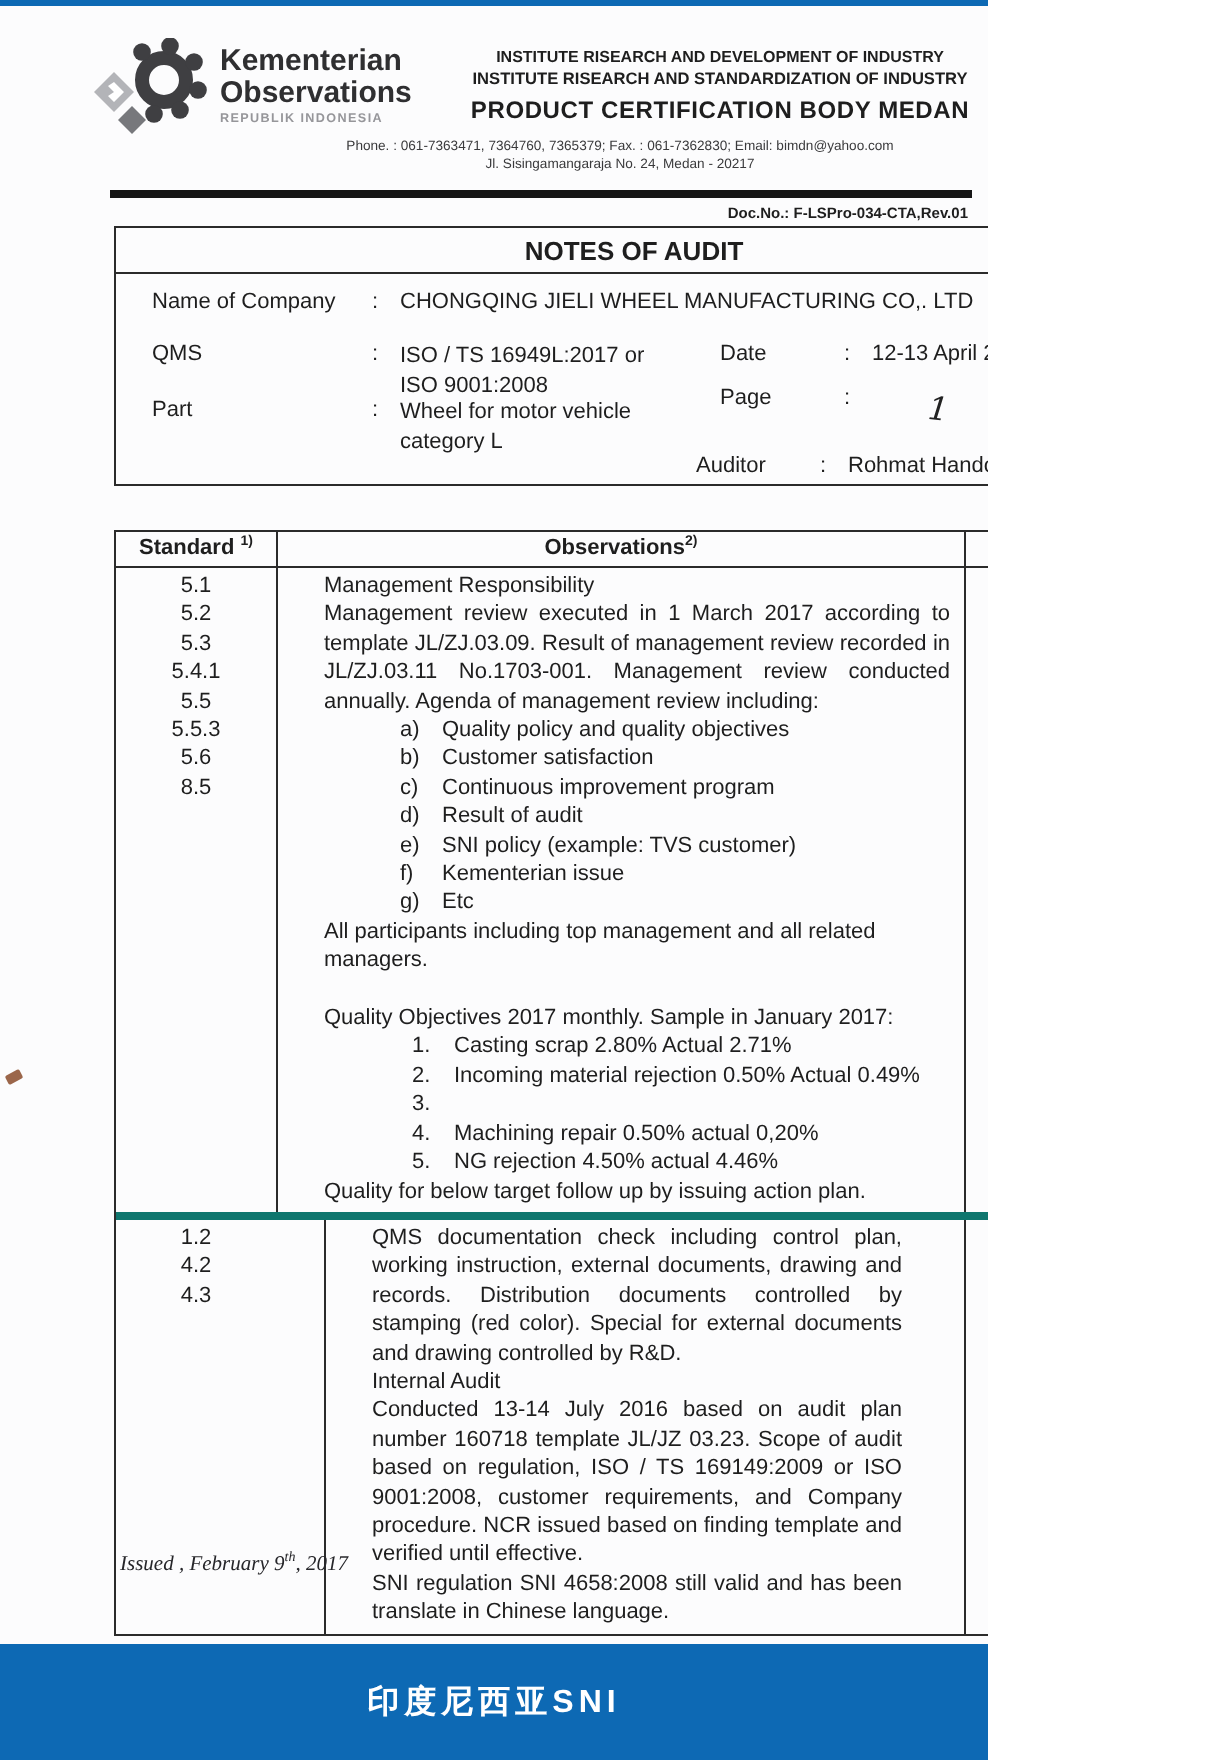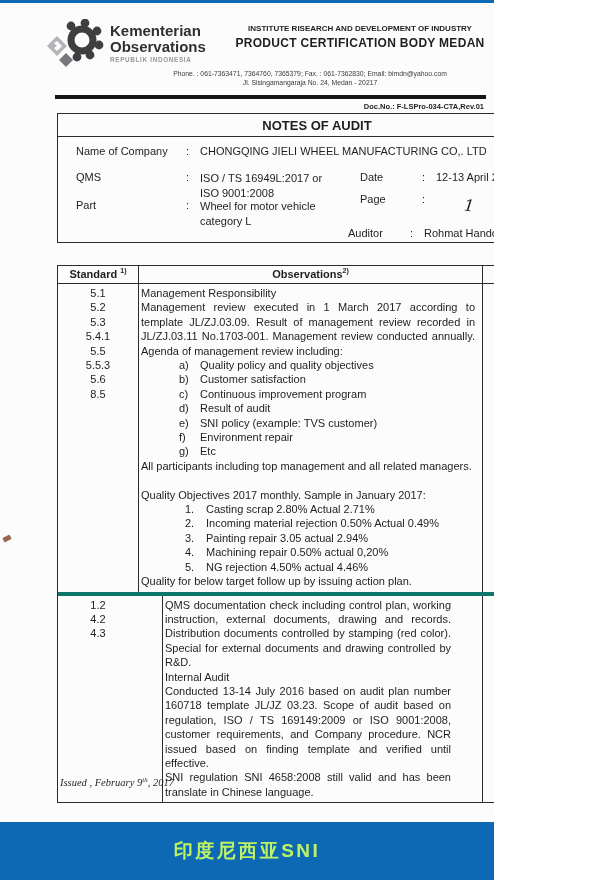--- a/index.html
+++ b/index.html
@@ -49,37 +49,37 @@
 
   
   .audit-table { position:absolute; top:265px; left:57px; width:496px; border:1.5px solid #2b2b2b; font-size:11px; }
   .t-grid { display:grid; grid-template-columns:80px 1fr 70px; }
   .t-grid > div + div { border-left:1px solid #2b2b2b; }
   .t-head { border-bottom:1.2px solid #2b2b2b; font-weight:bold; }
   .t-head > div { text-align:center; padding:1px 0 2px 0; line-height:14px; }
   sup { font-size:7px; vertical-align:super; line-height:0; }
   .t-row.second { border-top:4px solid #0f766e;gap:24px; }
   .std-col { text-align:center; padding-top:2px; line-height:14.4px; }
-  .obs-col { padding:2px 7px 3px 2px; line-height:14.4px; }
+  .obs-col { padding:2px 7px 3px 23px; line-height:14.4px; }
   .res-col { text-align:center; padding-top:2px; line-height:14.4px; }
   .jp { text-align:justify; }
   .li-row { display:flex; }
   .agenda-list .li-row { padding-left:38px; }
   .objective-list .li-row { padding-left:44px; }
   .li-row .mk { width:21px; flex:none; }
   .blank-line { height:14.4px; }
 
   .issued { position:absolute; top:777px; left:60px; font-family:"Liberation Serif", serif; font-style:italic; font-size:10.5px; color:#26262a; }
   .issued sup { font-size:7px; }
 
   .scan-mark { position:absolute; top:536px; left:3px; width:8px; height:5px; background:#8a4b2a; transform:rotate(-28deg); border-radius:1px; opacity:0.85; }
 
   .banner { position:absolute; bottom:0; left:0; right:0; height:58px; background:#0d69b4;
             display:flex; align-items:center; justify-content:center;
-            color:#bef264; font-size:19px; font-weight:bold; letter-spacing:2.5px; }
+            color:#ffffff; font-size:16px; font-weight:bold; letter-spacing:2.5px; }
 </style>
 </head>
 <body>
 
 <div class="page">
   <div class="top-strip" style="background-color: rgb(13, 105, 180);"></div>
 
   <svg class="gear-logo" width="62" height="50" viewBox="0 0 62 50">
     <circle cx="38" cy="21" r="11" fill="none" stroke="#3f3f42" stroke-width="7"></circle>
     <circle cx="27" cy="7" r="4.4" fill="#3f3f42"></circle>
@@ -94,20 +94,21 @@
   </svg>
 
   <div class="ministry">
     <div class="ministry-name">Kementerian</div>
     <div class="ministry-name">Observations</div>
     <div class="ministry-sub">REPUBLIK INDONESIA</div>
   </div>
 
   <div class="org-block">
     <div class="org1">INSTITUTE RISEARCH AND DEVELOPMENT OF INDUSTRY</div>
+    <div class="org2">INSTITUTE RISEARCH AND STANDARDIZATION OF INDUSTRY</div>
     <div class="org3">PRODUCT CERTIFICATION BODY MEDAN</div>
   </div>
 
   <div class="contact-block">
     <div class="contact">Phone. : 061-7363471, 7364760, 7365379; Fax. : 061-7362830; Email: bimdn@yahoo.com</div>
     <div class="address">Jl. Sisingamangaraja No. 24, Medan - 20217</div>
   </div>
 
   <svg class="q-logo" width="86" height="80" viewBox="0 0 86 80">
     <ellipse cx="41" cy="34" rx="29" ry="26" fill="none" stroke="#0e0e0e" stroke-width="9"></ellipse>
@@ -206,42 +207,41 @@
             <div class="li-row">
             <span class="mk">d)</span>
             <span>Result of audit</span>
           </div>
             <div class="li-row">
             <span class="mk">e)</span>
             <span>SNI policy (example: TVS customer)</span>
           </div>
             <div class="li-row">
             <span class="mk">f)</span>
-            <span>Environment repair</span>
+            <span>Kementerian issue</span>
           </div>
             <div class="li-row">
             <span class="mk">g)</span>
             <span>Etc</span>
           </div>
           </div>
         <div>All participants including top management and all related managers.</div>
         <div class="blank-line"></div>
         <div>Quality Objectives 2017 monthly. Sample in January 2017:</div>
         <div class="objective-list">
             <div class="li-row">
             <span class="mk">1.</span>
             <span>Casting scrap 2.80% Actual 2.71%</span>
           </div>
             <div class="li-row">
             <span class="mk">2.</span>
             <span>Incoming material rejection 0.50% Actual 0.49%</span>
           </div>
             <div class="li-row">
             <span class="mk">3.</span>
-            <span>Painting repair 3.05 actual 2.94%</span>
           </div>
             <div class="li-row">
             <span class="mk">4.</span>
             <span>Machining repair 0.50% actual 0,20%</span>
           </div>
             <div class="li-row">
             <span class="mk">5.</span>
             <span>NG rejection 4.50% actual 4.46%</span>
           </div>
           </div>

